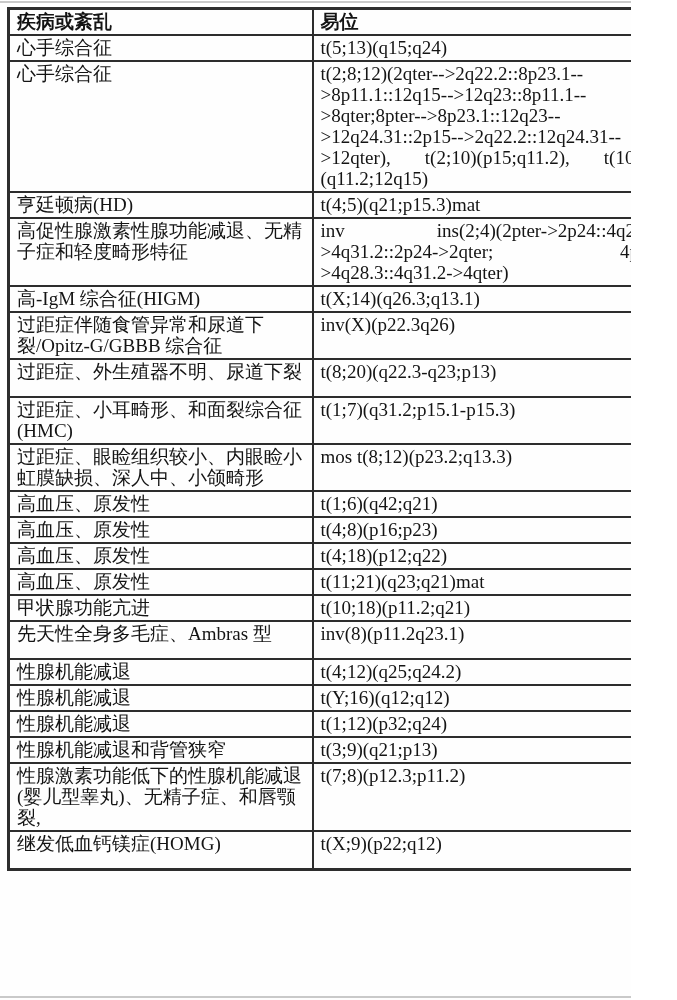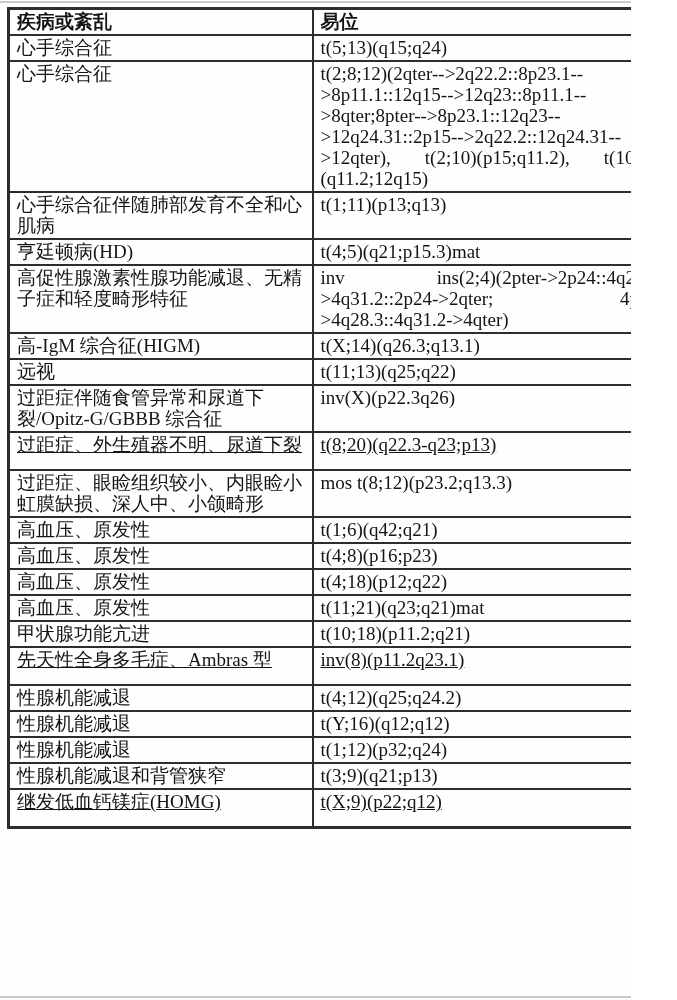--- a/index.html
+++ b/index.html
@@ -51,21 +51,21 @@
     word-break: normal;
     overflow-wrap: break-word;
   }
   th {
     font-weight: bold;
   }
   td.cell-translocation {
     text-align: justify;
   }
   
-  tr.tall td { padding-bottom: 14px; text-decoration: underline; }
+  tr.tall td { padding-bottom: 14px; }
 </style>
 </head>
 <body>
 
 <div class="page">
   <div class="scan-edge top"></div>
   <div class="scan-edge bottom"></div>
 
   <table class="doc-table">
     <colgroup>
@@ -81,46 +81,42 @@
     <tbody>
       <tr>
         <td class="cell-disease">心手综合征</td>
         <td class="cell-translocation">t(5;13)(q15;q24)</td>
       </tr>
       <tr>
         <td class="cell-disease">心手综合征</td>
         <td class="cell-translocation">t(2;8;12)(2qter--&gt;2q22.2::8p23.1--&gt;8p11.1::12q15--&gt;12q23::8p11.1--&gt;8qter;8pter--&gt;8p23.1::12q23--&gt;12q24.31::2p15--&gt;2q22.2::12q24.31--&gt;12qter), t(2;10)(p15;q11.2), t(10;12)(q11.2;12q15)</td>
       </tr>
       <tr>
-        <td class="cell-disease">心手综合征伴随肺部发育不全和心肌病</td>
-        <td class="cell-translocation">t(1;11)(p13;q13)</td>
-      </tr>
-      <tr>
         <td class="cell-disease">亨廷顿病(HD)</td>
         <td class="cell-translocation">t(4;5)(q21;p15.3)mat</td>
       </tr>
       <tr>
         <td class="cell-disease">高促性腺激素性腺功能减退、无精子症和轻度畸形特征</td>
         <td class="cell-translocation">inv ins(2;4)(2pter-&gt;2p24::4q28.3-&gt;4q31.2::2p24-&gt;2qter; 4pter-&gt;4q28.3::4q31.2-&gt;4qter)</td>
       </tr>
       <tr>
         <td class="cell-disease">高-IgM 综合征(HIGM)</td>
         <td class="cell-translocation">t(X;14)(q26.3;q13.1)</td>
       </tr>
       <tr>
-        <td class="cell-disease">远视</td>
-        <td class="cell-translocation">t(11;13)(q25;q22)</td>
-      </tr>
-      <tr>
         <td class="cell-disease">过距症伴随食管异常和尿道下裂/Opitz-G/GBBB 综合征</td>
         <td class="cell-translocation">inv(X)(p22.3q26)</td>
       </tr>
       <tr class="tall">
         <td class="cell-disease">过距症、外生殖器不明、尿道下裂</td>
         <td class="cell-translocation">t(8;20)(q22.3-q23;p13)</td>
+      </tr>
+      <tr>
+        <td class="cell-disease">过距症、小耳畸形、和面裂综合征(HMC)</td>
+        <td class="cell-translocation">t(1;7)(q31.2;p15.1-p15.3)</td>
       </tr>
       <tr>
         <td class="cell-disease">过距症、眼睑组织较小、内眼睑小虹膜缺损、深人中、小颌畸形</td>
         <td class="cell-translocation">mos t(8;12)(p23.2;q13.3)</td>
       </tr>
       <tr>
         <td class="cell-disease">高血压、原发性</td>
         <td class="cell-translocation">t(1;6)(q42;q21)</td>
       </tr>
       <tr>
@@ -152,19 +148,23 @@
         <td class="cell-translocation">t(Y;16)(q12;q12)</td>
       </tr>
       <tr>
         <td class="cell-disease">性腺机能减退</td>
         <td class="cell-translocation">t(1;12)(p32;q24)</td>
       </tr>
       <tr>
         <td class="cell-disease">性腺机能减退和背管狭窄</td>
         <td class="cell-translocation">t(3;9)(q21;p13)</td>
       </tr>
+      <tr>
+        <td class="cell-disease">性腺激素功能低下的性腺机能减退(婴儿型睾丸)、无精子症、和唇颚裂,</td>
+        <td class="cell-translocation">t(7;8)(p12.3;p11.2)</td>
+      </tr>
       <tr class="tall">
         <td class="cell-disease">继发低血钙镁症(HOMG)</td>
         <td class="cell-translocation">t(X;9)(p22;q12)</td>
       </tr>
     </tbody>
   </table>
 </div>
 
 </body></html>

